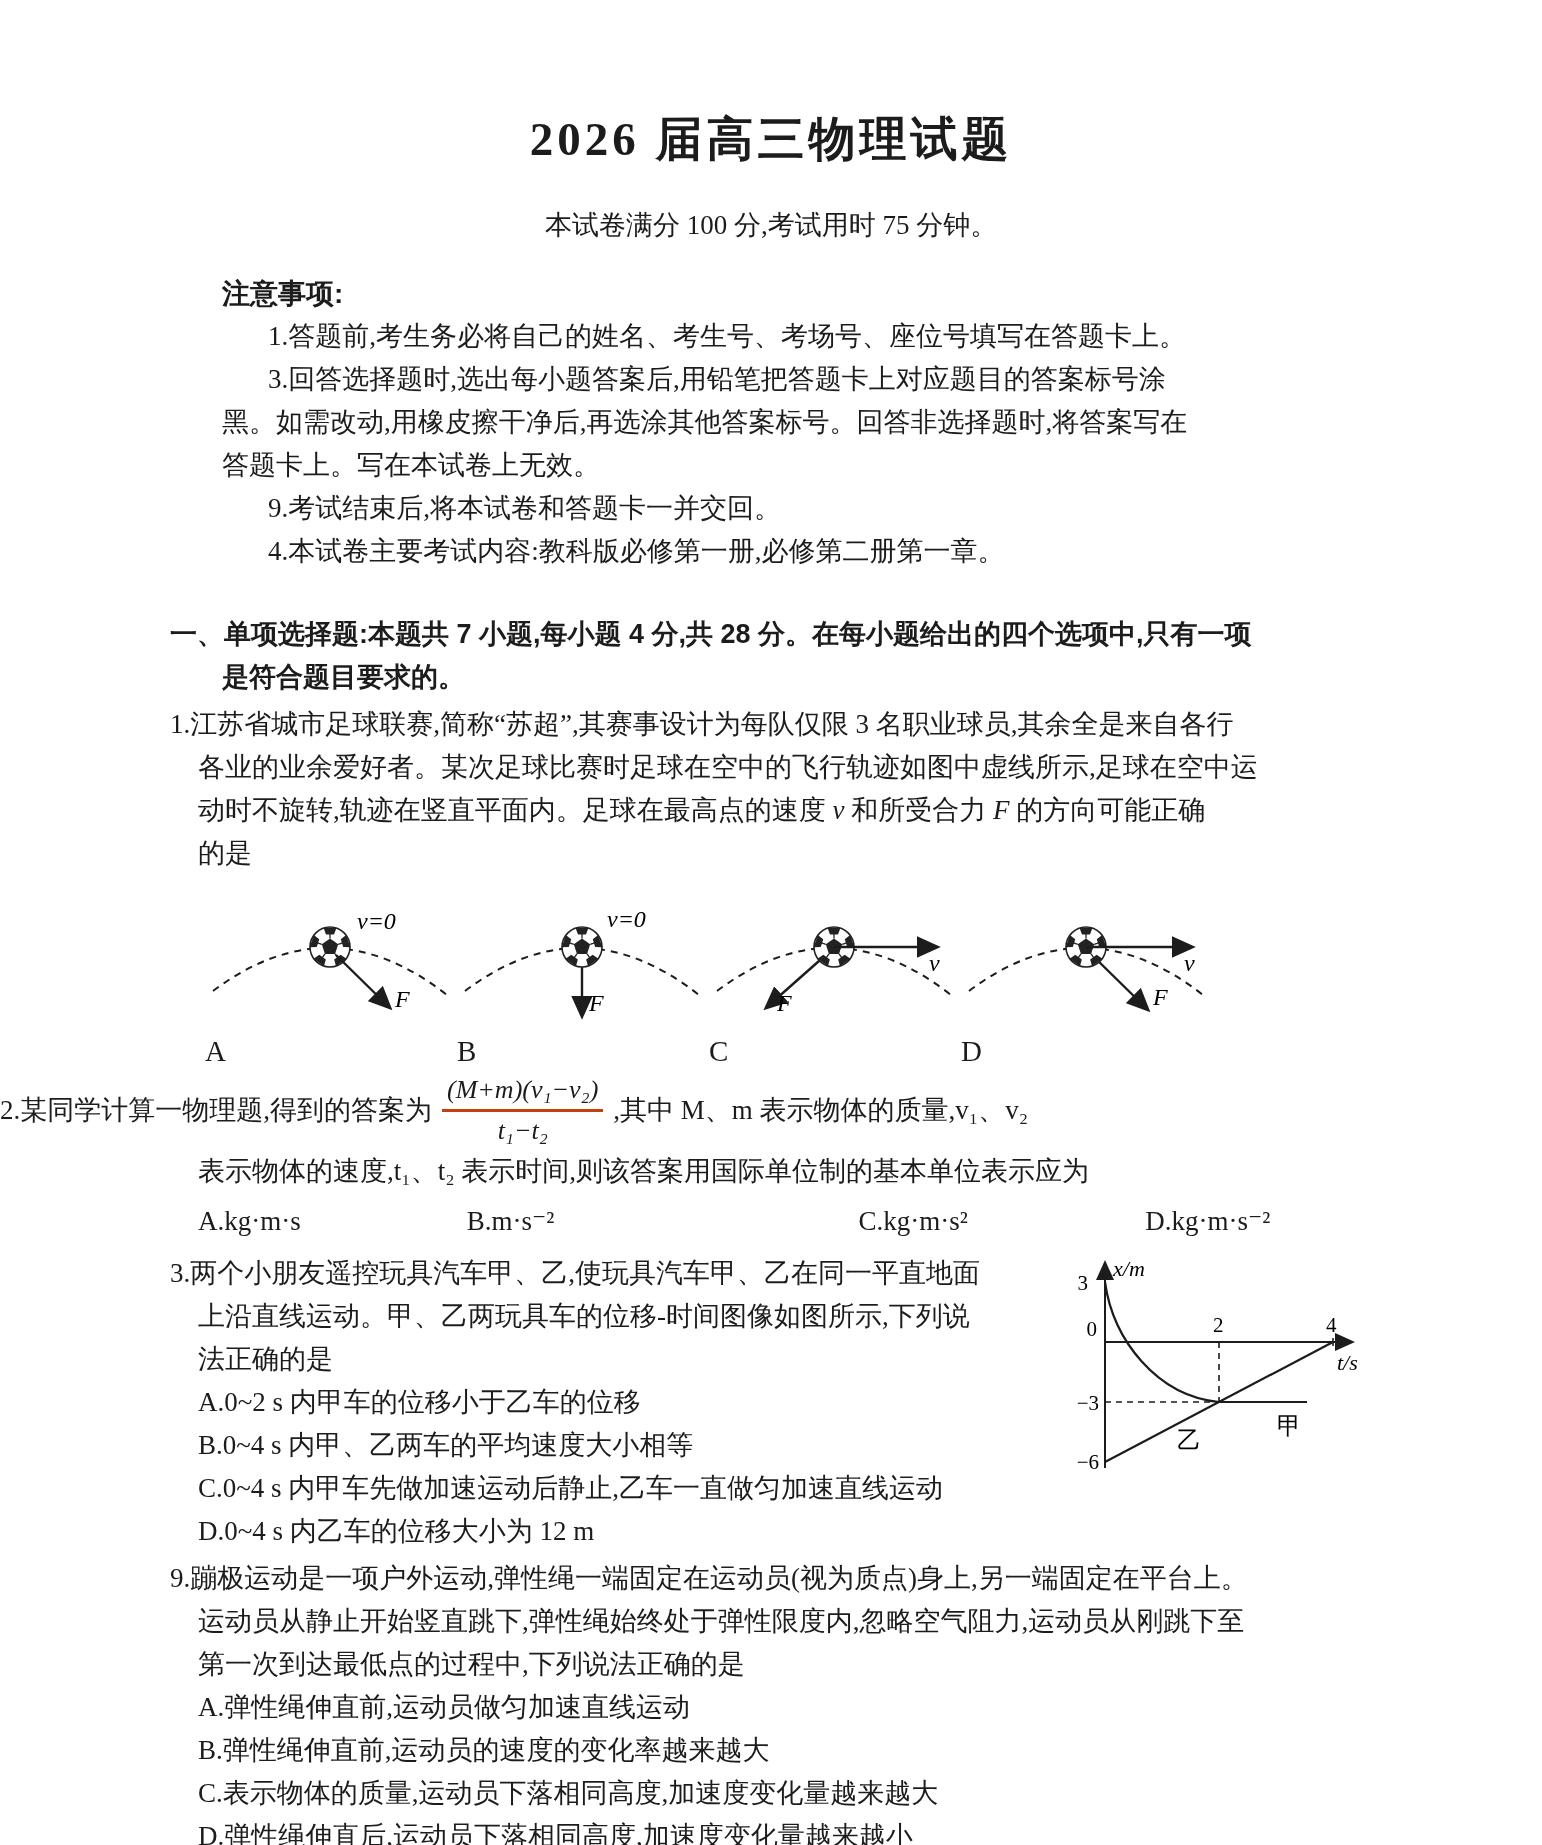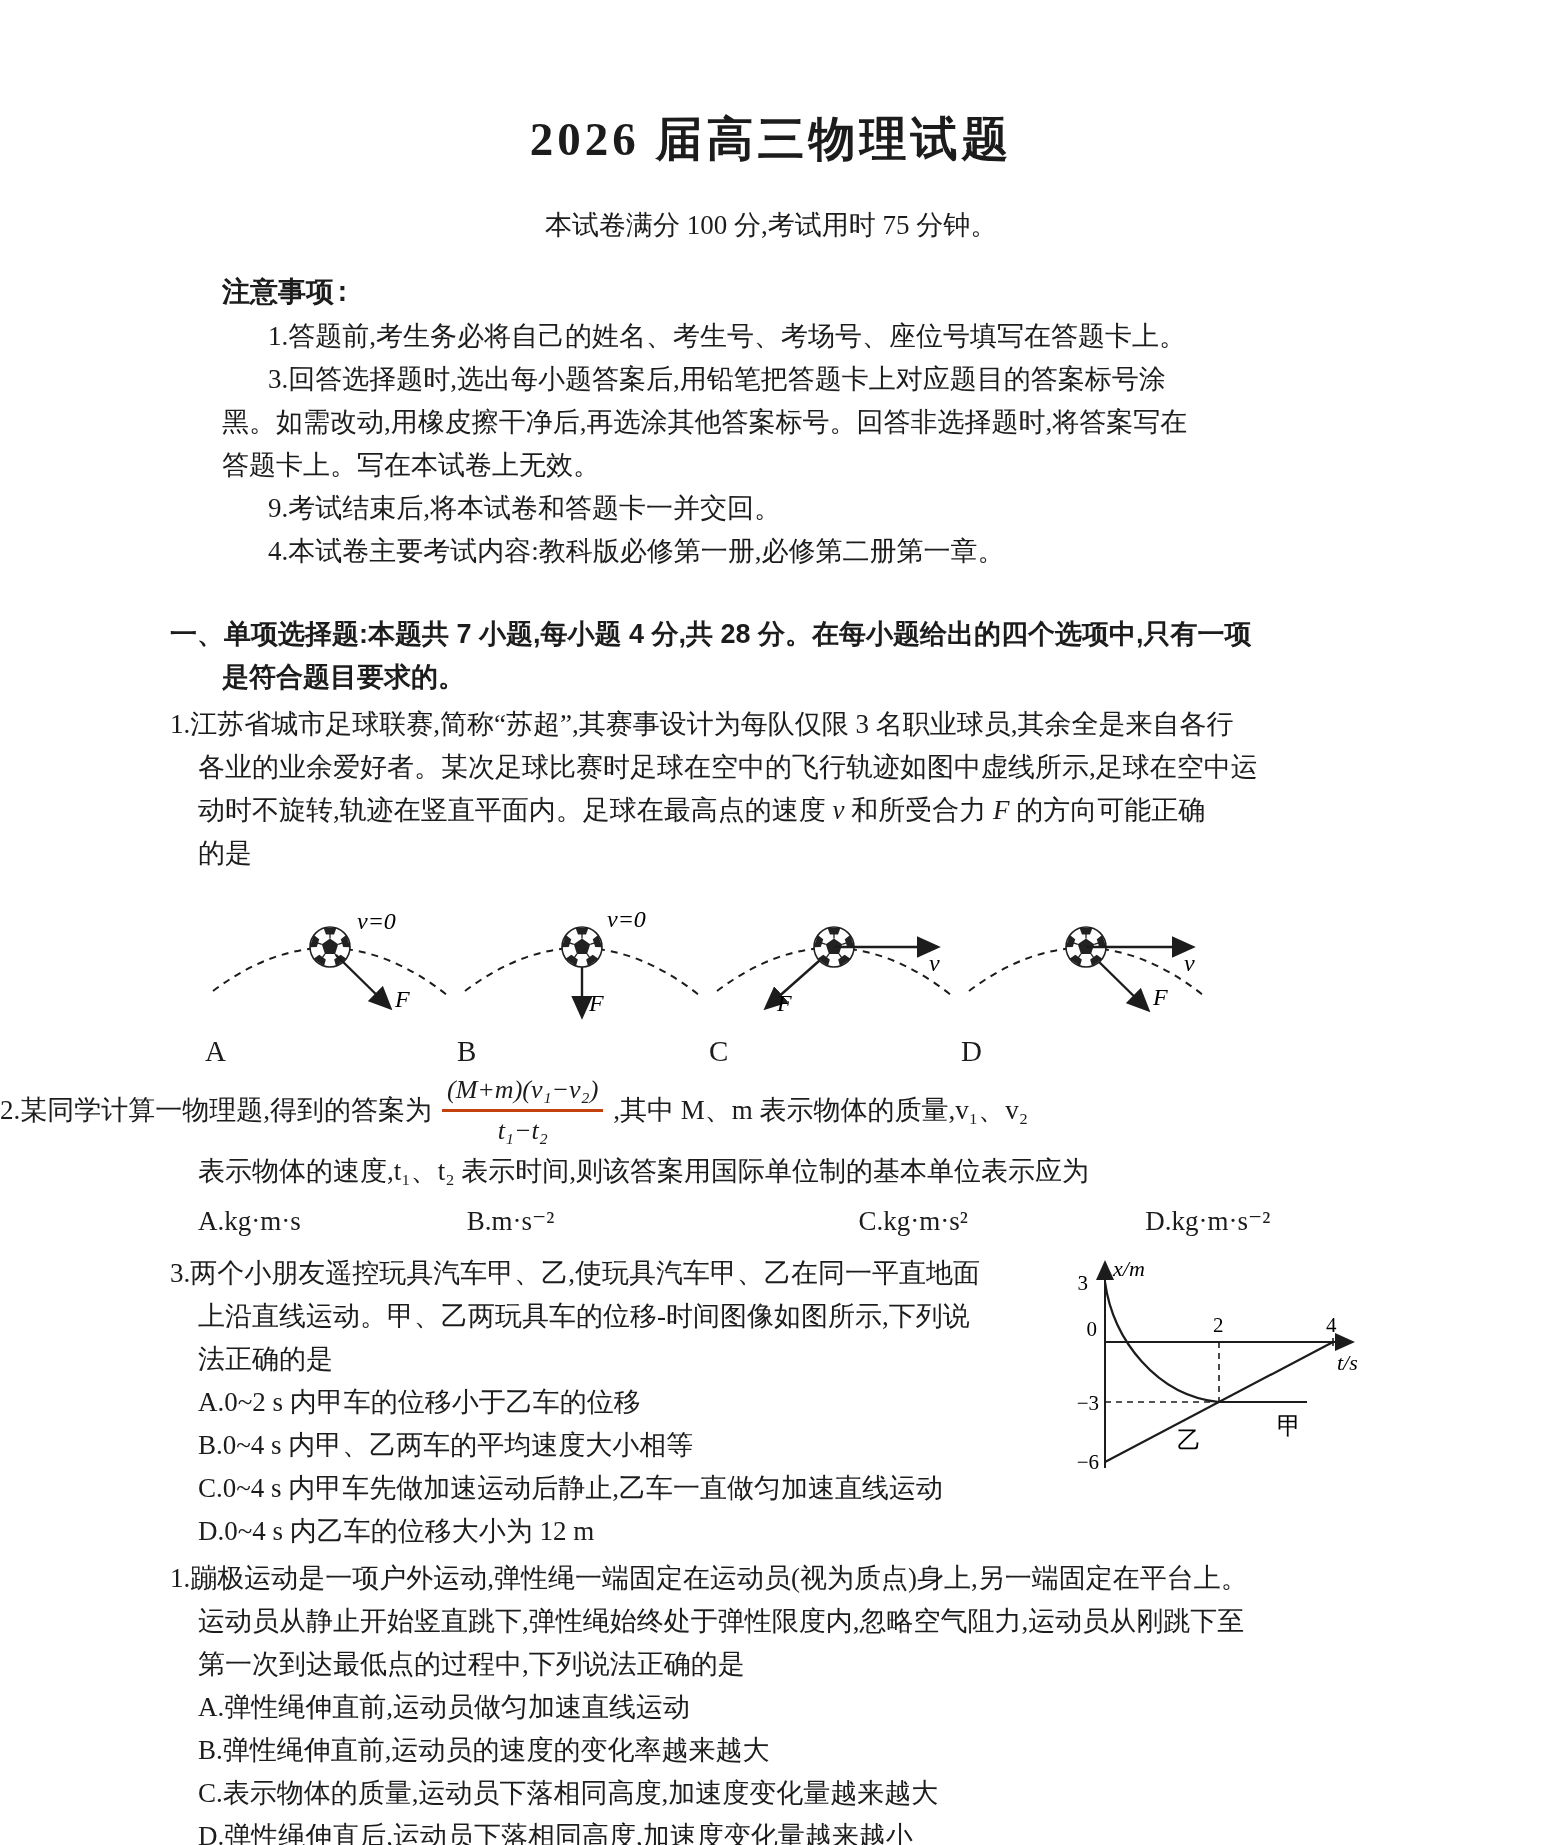--- a/index.html
+++ b/index.html
@@ -3,21 +3,21 @@
 <meta charset="utf-8">
 <style>
   html,body{margin:0;padding:0;background:#e8e8e8;}
   .page{position:relative;width:1542px;height:1845px;margin:0 auto;background:#ffffff;color:#1c1c1c;
         font-family:"Liberation Serif","DejaVu Serif",serif;font-size:27px;overflow:hidden;}
   .title{padding-top:80px;text-align:center;font-size:47px;font-weight:bold;letter-spacing:4px;line-height:56px;}
   .subtitle{margin-top:38px;text-align:center;font-size:27px;line-height:40px;}
   .ln{margin:0;line-height:43px;white-space:nowrap;}
   .ml170{margin-left:170px;} .ml198{margin-left:198px;} .ml222{margin-left:222px;} .ml268{margin-left:268px;}
   .heiti{font-family:"Liberation Sans","DejaVu Sans",sans-serif;font-weight:700;}
-  .notice-h{margin:4px 0 0 222px;font-size:28px;line-height:43px;font-family:Liberation Mono, monospace;}
+  .notice-h{margin:4px 0 0 222px;font-size:28px;line-height:43px;}
   .sec{margin-top:40px;}
   .q{margin-top:4px;}
   .var{font-style:italic;font-family:"Liberation Serif","DejaVu Serif",serif;}
   .q2-first{line-height:1.15;margin:6px 0 4px;display:flex;align-items:center;}
   .frac{display:inline-flex;flex-direction:column;text-align:center;font-style:italic;line-height:1.2;
         margin:0 10px;font-size:26px;vertical-align:middle;}
   .frac .num{padding:0 5px 3px;border-bottom:3px solid #c2410c;}
   .frac .den{padding-top:3px;}
   .opt-row{margin:5px 0 0 198px;line-height:46px;white-space:nowrap;}
   .opt{display:inline-block;}
@@ -224,21 +224,21 @@
     <p class="ln ml170">3.两个小朋友遥控玩具汽车甲、乙,使玩具汽车甲、乙在同一平直地面</p>
     <p class="ln ml198">上沿直线运动。甲、乙两玩具车的位移-时间图像如图所示,下列说</p>
     <p class="ln ml198">法正确的是</p>
     <p class="ln ml198">A.0~2 s 内甲车的位移小于乙车的位移</p>
     <p class="ln ml198">B.0~4 s 内甲、乙两车的平均速度大小相等</p>
     <p class="ln ml198">C.0~4 s 内甲车先做加速运动后静止,乙车一直做匀加速直线运动</p>
     <p class="ln ml198">D.0~4 s 内乙车的位移大小为 12 m</p>
   </div>
 
   <div class="q">
-    <p class="ln ml170">1.蹦极运动是一项户外运动,弹性绳一端固定在运动员(视为质点)身上,另一端固定在平台上。</p>
+    <p class="ln ml170">9.蹦极运动是一项户外运动,弹性绳一端固定在运动员(视为质点)身上,另一端固定在平台上。</p>
     <p class="ln ml198">运动员从静止开始竖直跳下,弹性绳始终处于弹性限度内,忽略空气阻力,运动员从刚跳下至</p>
     <p class="ln ml198">第一次到达最低点的过程中,下列说法正确的是</p>
     <p class="ln ml198">A.弹性绳伸直前,运动员做匀加速直线运动</p>
     <p class="ln ml198">B.弹性绳伸直前,运动员的速度的变化率越来越大</p>
     <p class="ln ml198">C.表示物体的质量,运动员下落相同高度,加速度变化量越来越大</p>
     <p class="ln ml198">D.弹性绳伸直后,运动员下落相同高度,加速度变化量越来越小</p>
   </div>
 
 </div>
 

